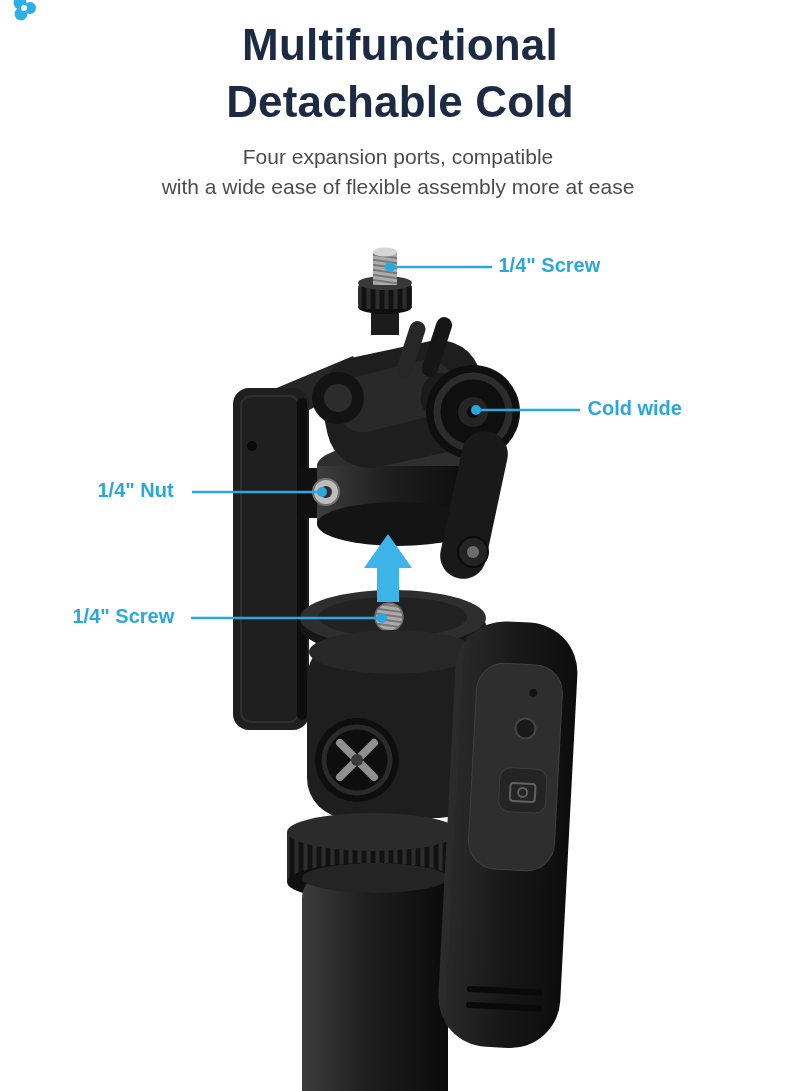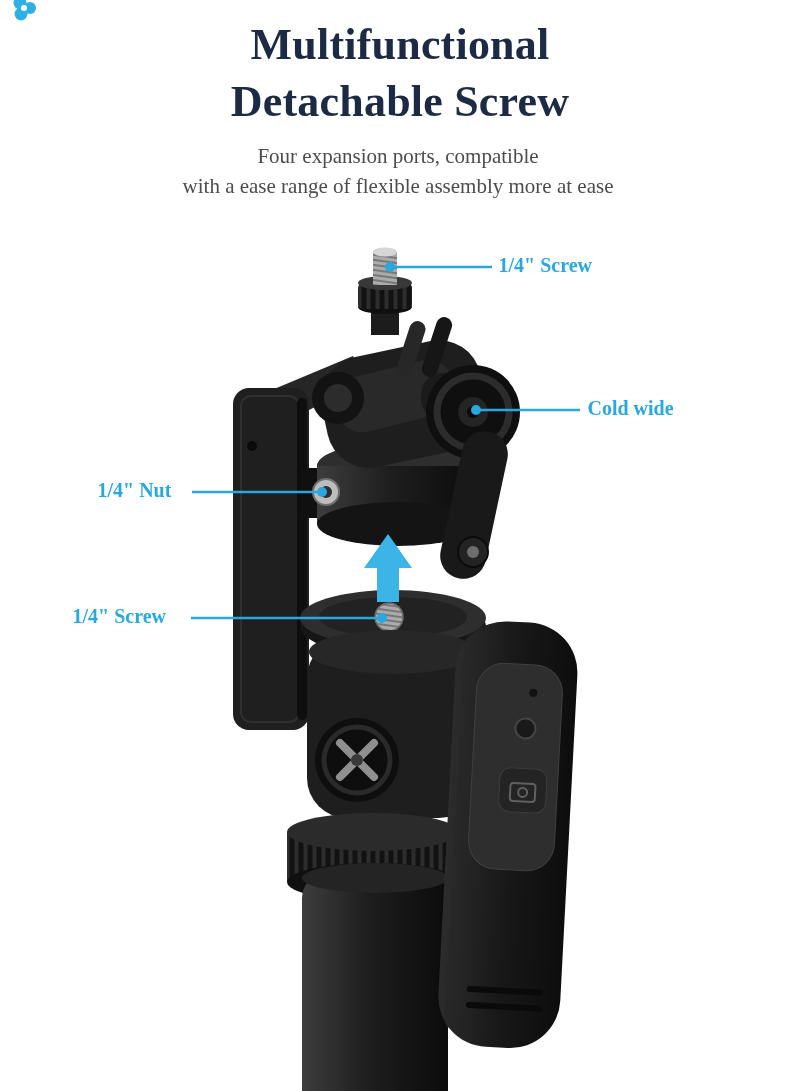--- a/index.html
+++ b/index.html
@@ -3,21 +3,21 @@
 <meta charset="utf-8">
 <style>
   html, body { margin: 0; padding: 0; background: #ffffff; }
   .page {
     position: relative;
     width: 791px;
     height: 1091px;
     margin: 0 auto;
     background: #ffffff;
     overflow: hidden;
-    font-family: Liberation Serif, serif;
+    font-family: Liberation Sans, sans-serif;
   }
   .logo {
     position: absolute;
     top: 0; left: 6px;
     width: 28px; height: 24px;
   }
   .header { position: absolute; top: 0; left: 0; width: 100%; text-align: center; }
   .title {
     margin: 16px 0 0 0;
     font-size: 44px;
@@ -54,25 +54,25 @@
       <circle cx="9" cy="3" r="6.5" fill="#2fb0e5"></circle>
       <circle cx="19" cy="8" r="6" fill="#2fb0e5"></circle>
       <circle cx="10" cy="14" r="6.5" fill="#2fb0e5"></circle>
       <circle cx="13" cy="8" r="3" fill="#ffffff"></circle>
     </svg>
   </div>
 
   <div class="header">
     <h1 class="title">
       <span class="title-line">Multifunctional</span>
-      <span class="title-line">Detachable Screw</span>
+      <span class="title-line">Detachable Cold</span>
     </h1>
     <p class="subtitle">
       <span class="subtitle-line">Four expansion ports, compatible</span>
-      <span class="subtitle-line">with a ease range of flexible assembly more at ease</span>
+      <span class="subtitle-line">with a wide ease of flexible assembly more at ease</span>
     </p>
   </div>
 
   <svg class="svg-stage" width="800" height="1091" viewBox="0 0 800 1091">
     <defs>
       <linearGradient id="gcyl" x1="0" y1="0" x2="1" y2="0">
         <stop offset="0" stop-color="#3d3d3d"></stop>
         <stop offset="0.45" stop-color="#1e1e1e"></stop>
         <stop offset="1" stop-color="#0b0b0b"></stop>
       </linearGradient>

